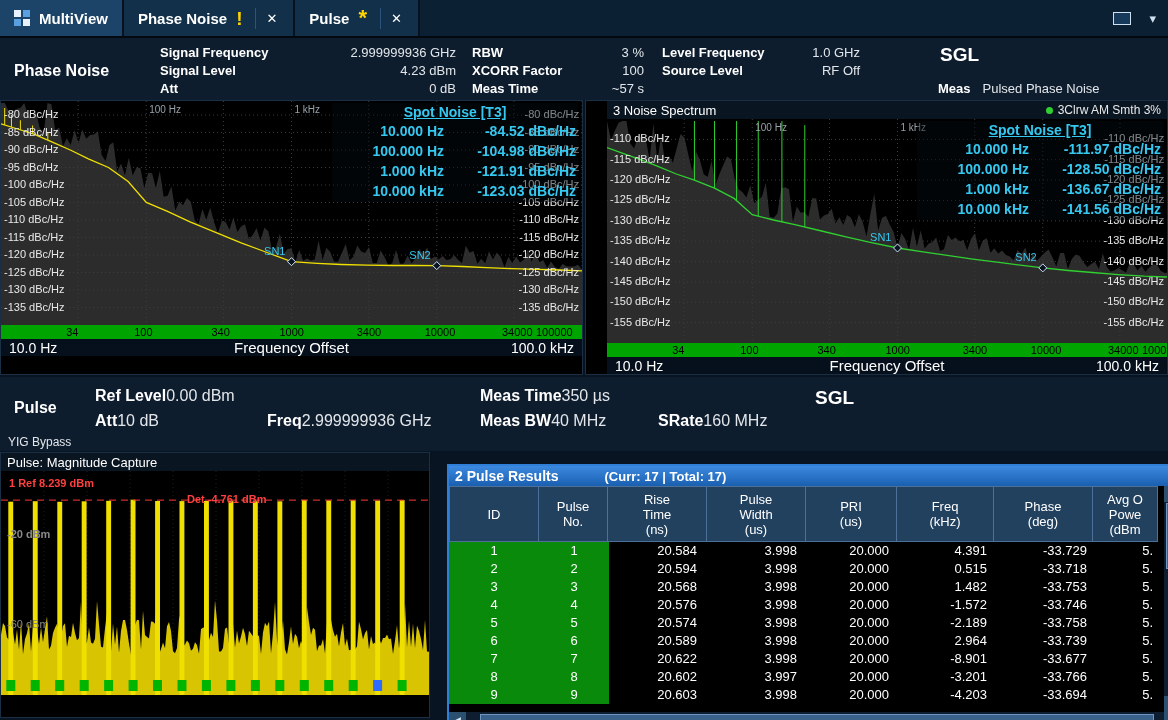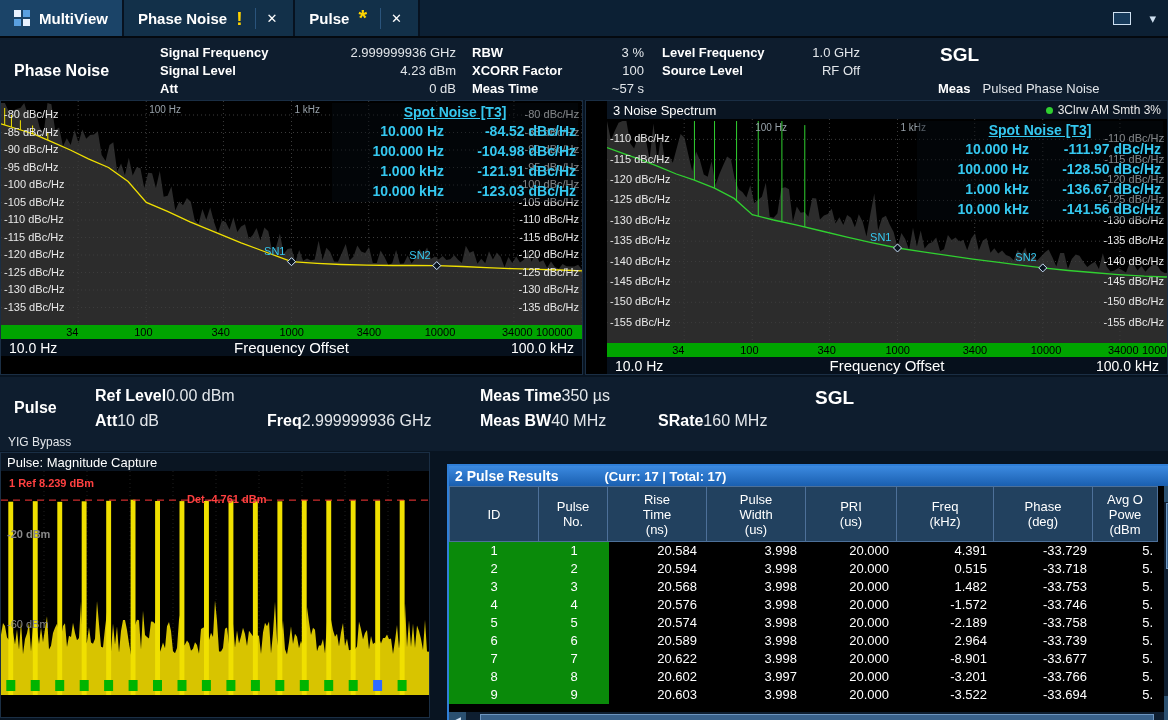--- a/index.html
+++ b/index.html
@@ -518,21 +518,21 @@
             <div class="td" style="width: 98px;">-3.201</div>
             <div class="td" style="width: 100px;">-33.766</div>
             <div class="td" style="width: 66px;">5.</div>
           </div>
           <div class="trow">
             <div class="td green" style="width: 90px;">9</div>
             <div class="td green" style="width: 70px;">9</div>
             <div class="td" style="width: 100px;">20.603</div>
             <div class="td" style="width: 100px;">3.998</div>
             <div class="td" style="width: 92px;">20.000</div>
-            <div class="td" style="width: 98px;">-3.522</div>
+            <div class="td" style="width: 98px;">-4.203</div>
             <div class="td" style="width: 100px;">-33.694</div>
             <div class="td" style="width: 66px;">5.</div>
           </div>
         </div>
       <div class="vscroll">
         <div class="sbtn">▲</div>
         <div class="vthumb"></div>
         <div class="sbtn sbottom">▼</div>
       </div>
     </div>

